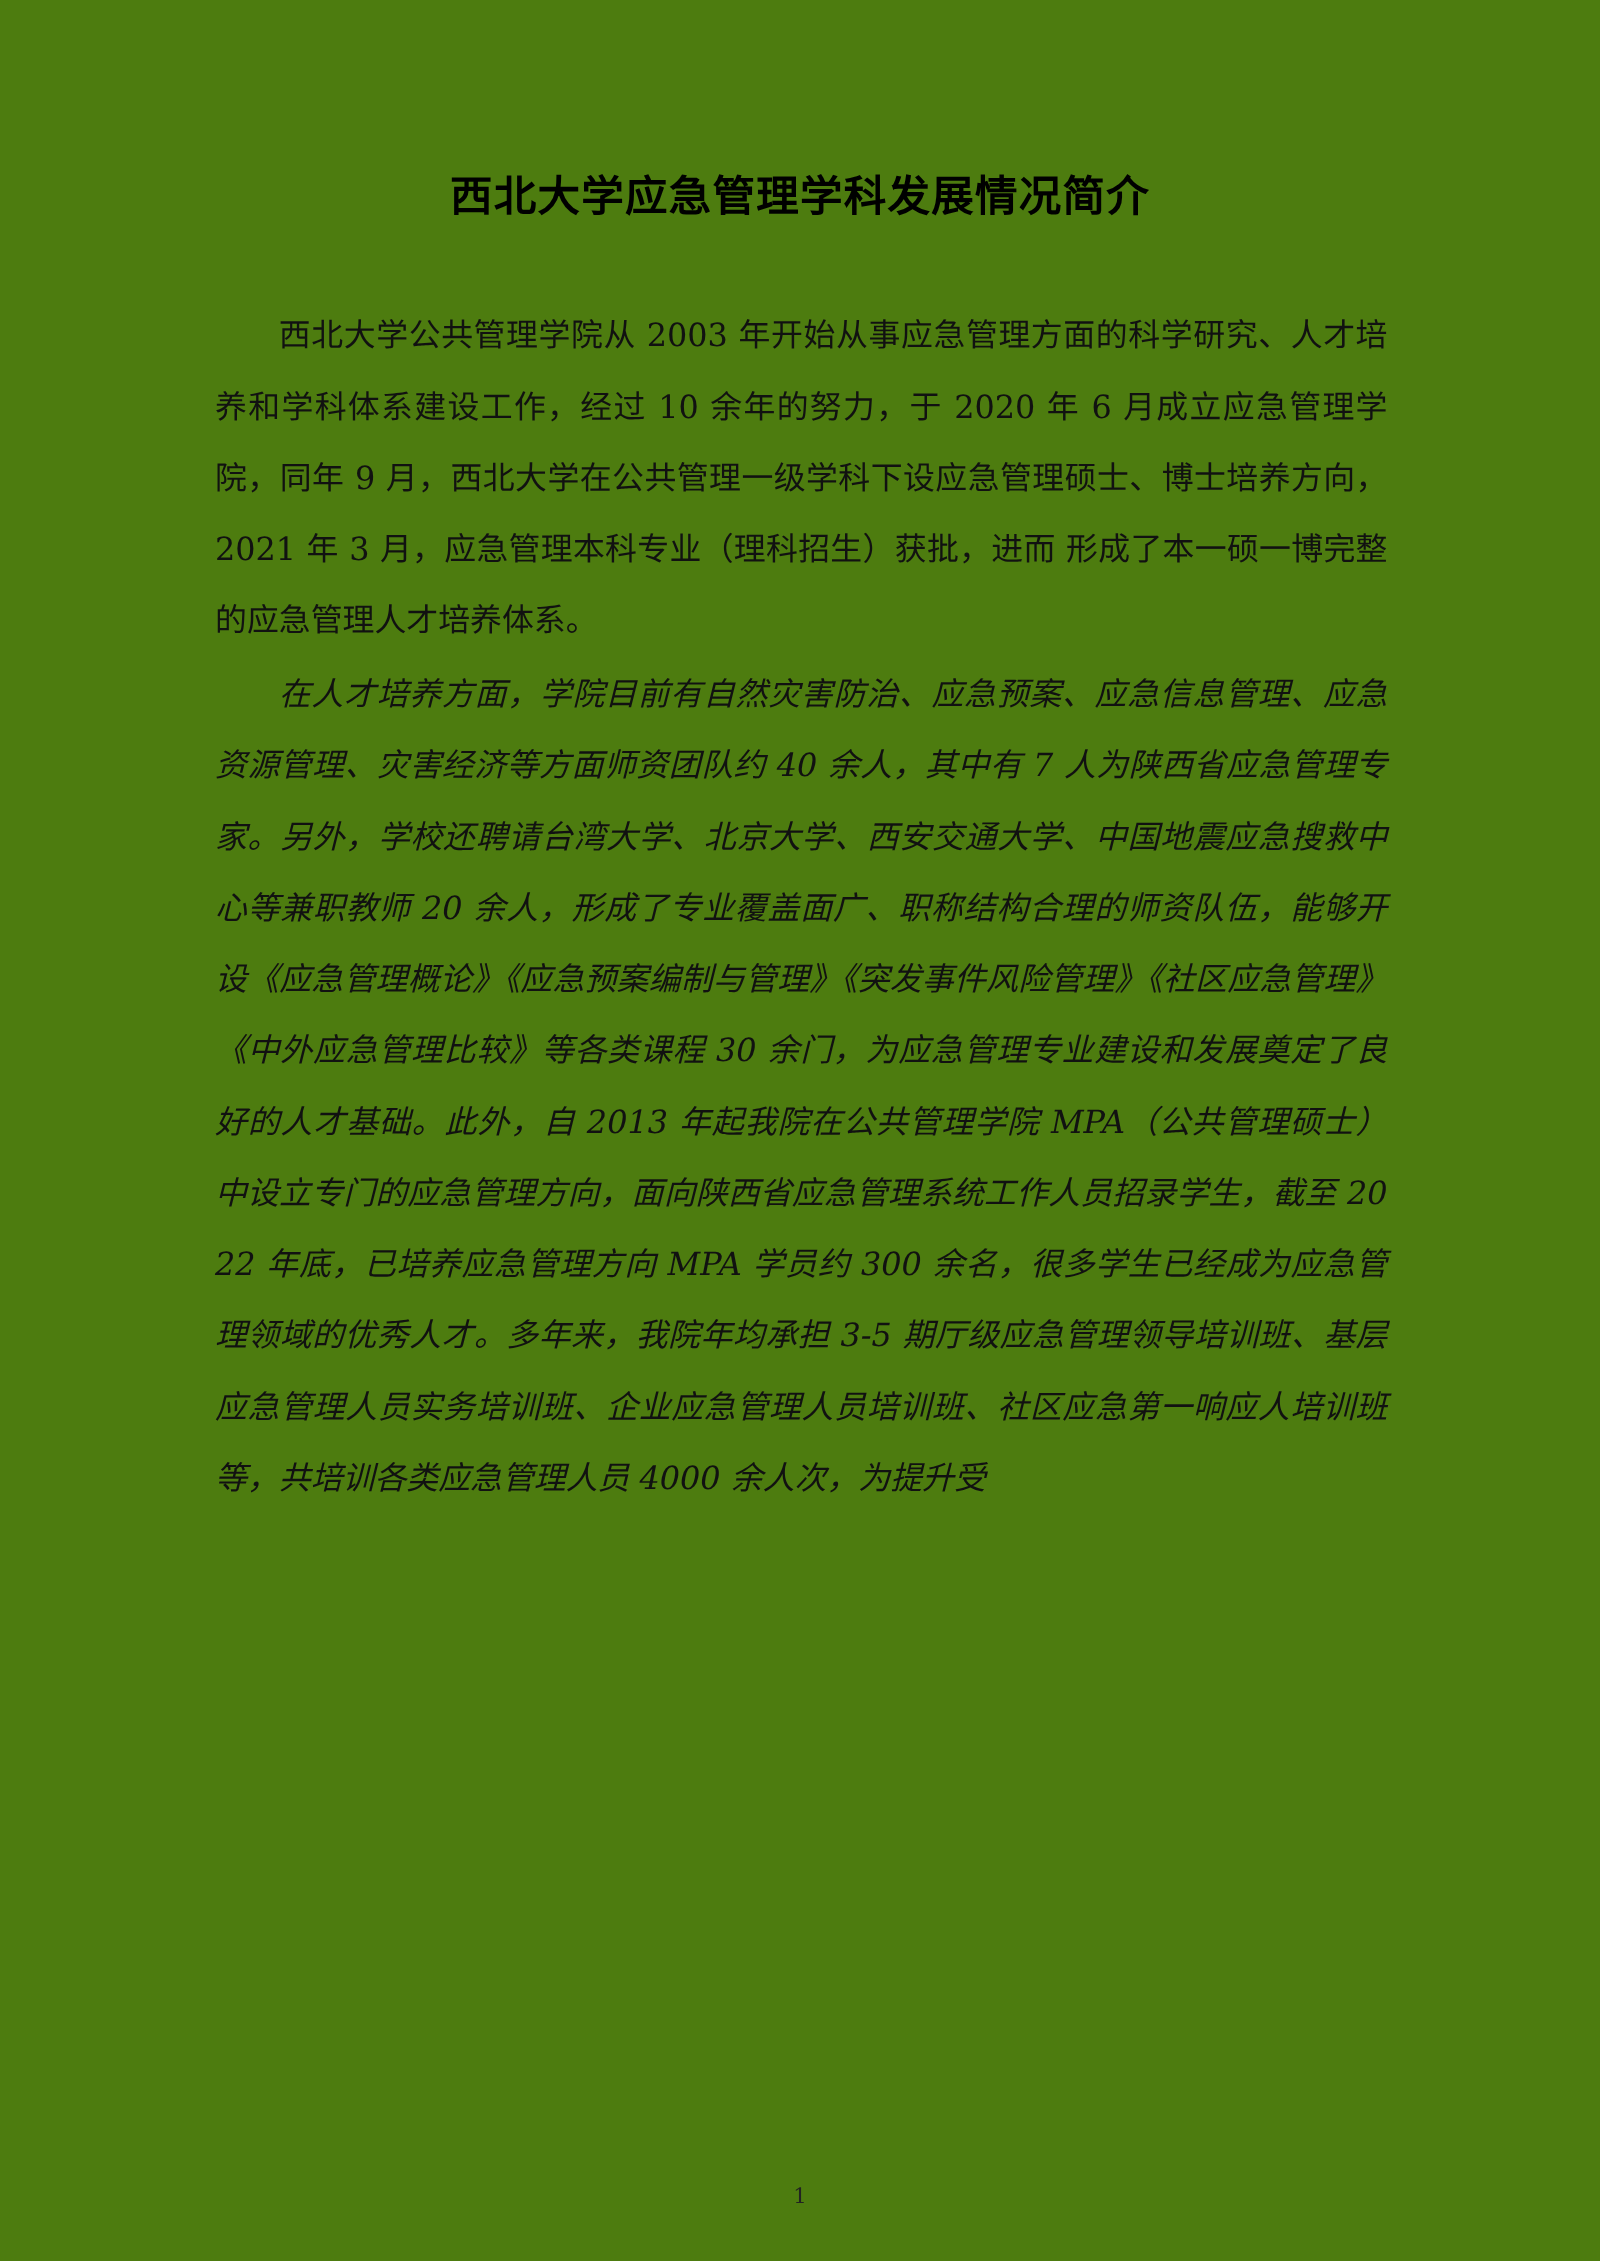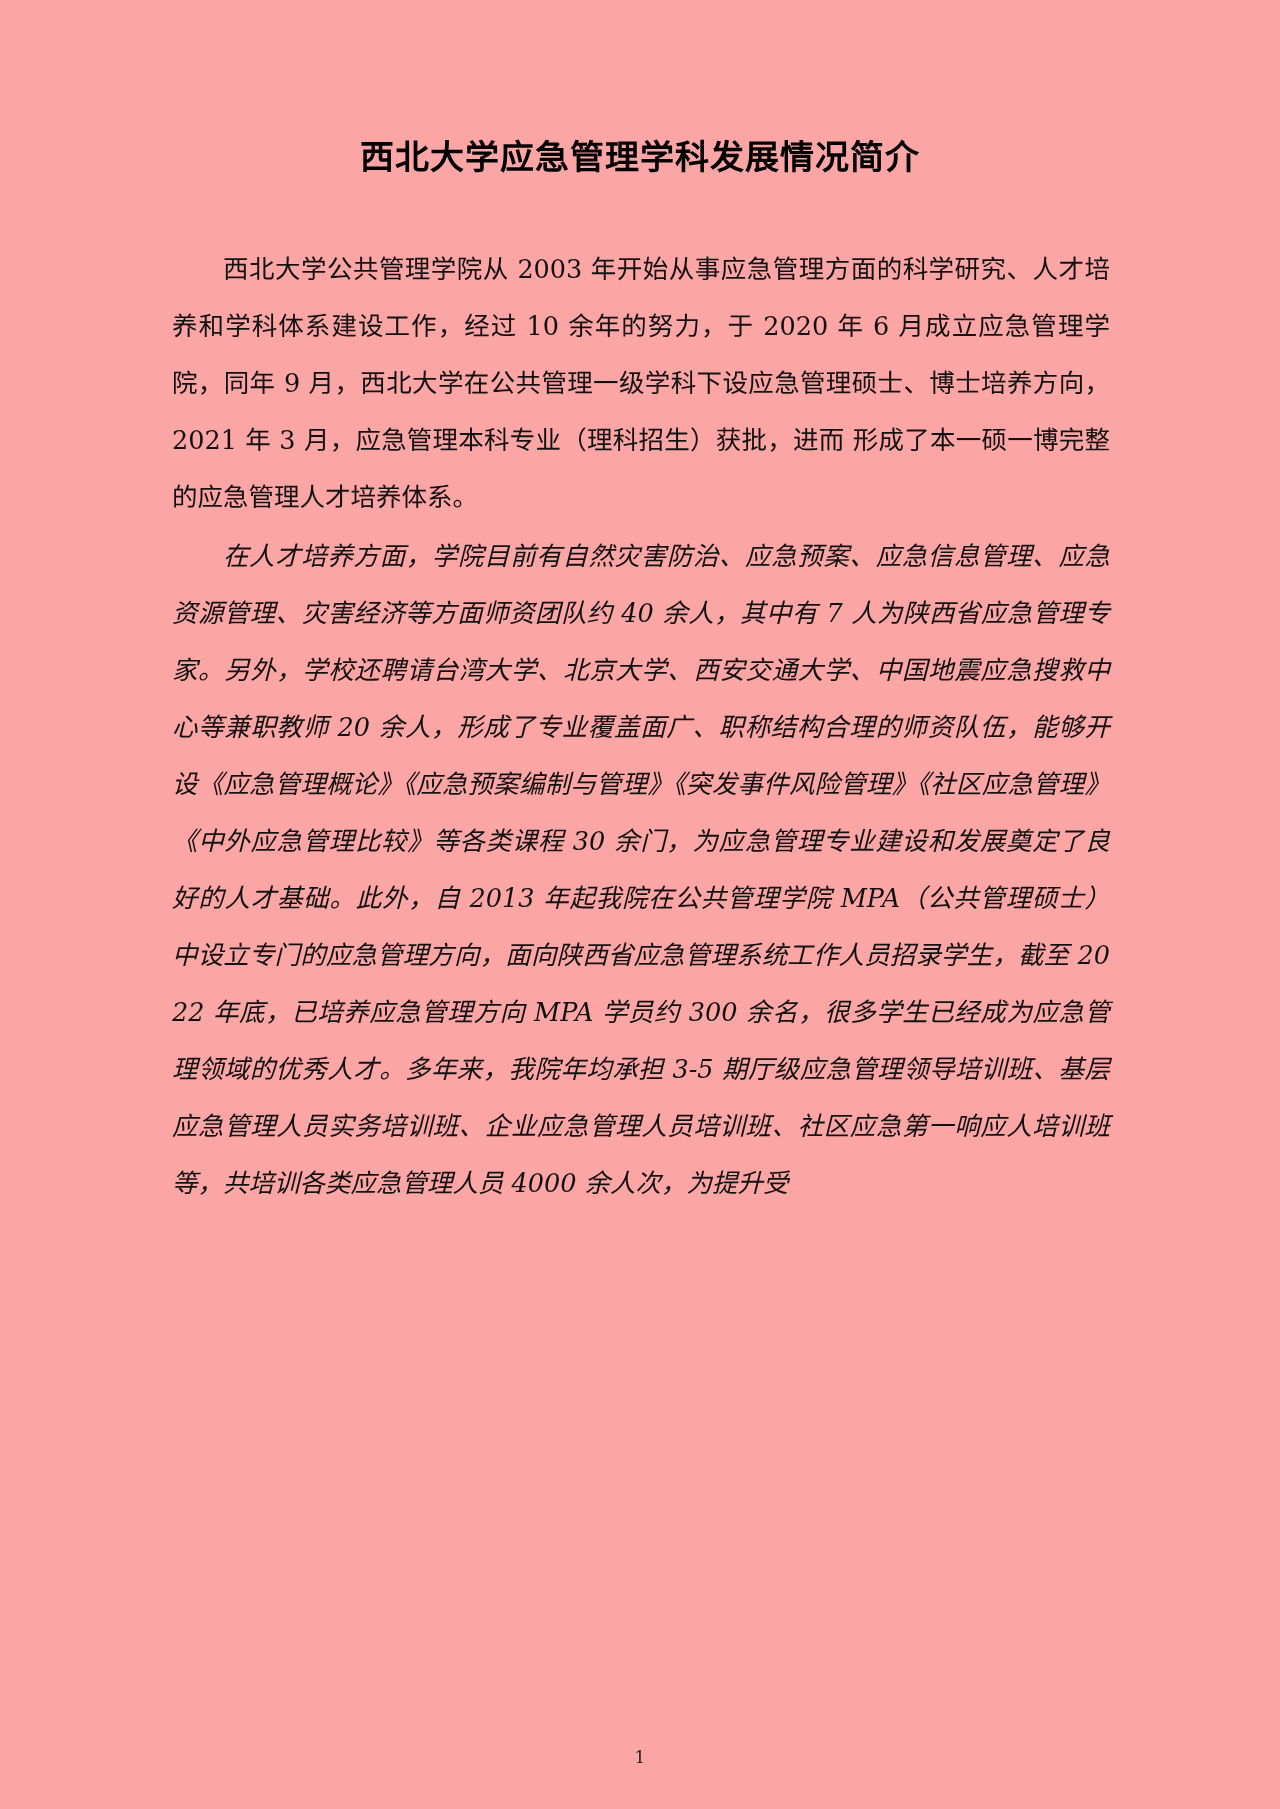--- a/index.html
+++ b/index.html
@@ -11,21 +11,21 @@
     width: 1280px;
     height: 1809px;
     font-family: "DejaVu Serif", "Liberation Serif", serif;
     color: #000000;
     overflow: hidden;
   }
   .page {
     position: relative;
     width: 1280px;
     height: 1809px;
-    background: #fca5a5;
+    background: #4d7c0f;
     box-sizing: border-box;
     padding: 0;
   }
   .doc-title {
     text-align: center;
     font-family: "DejaVu Sans", "Liberation Sans", sans-serif;
     font-weight: bold;
     font-size: 34px;
     letter-spacing: 1px;
     margin: 0;

